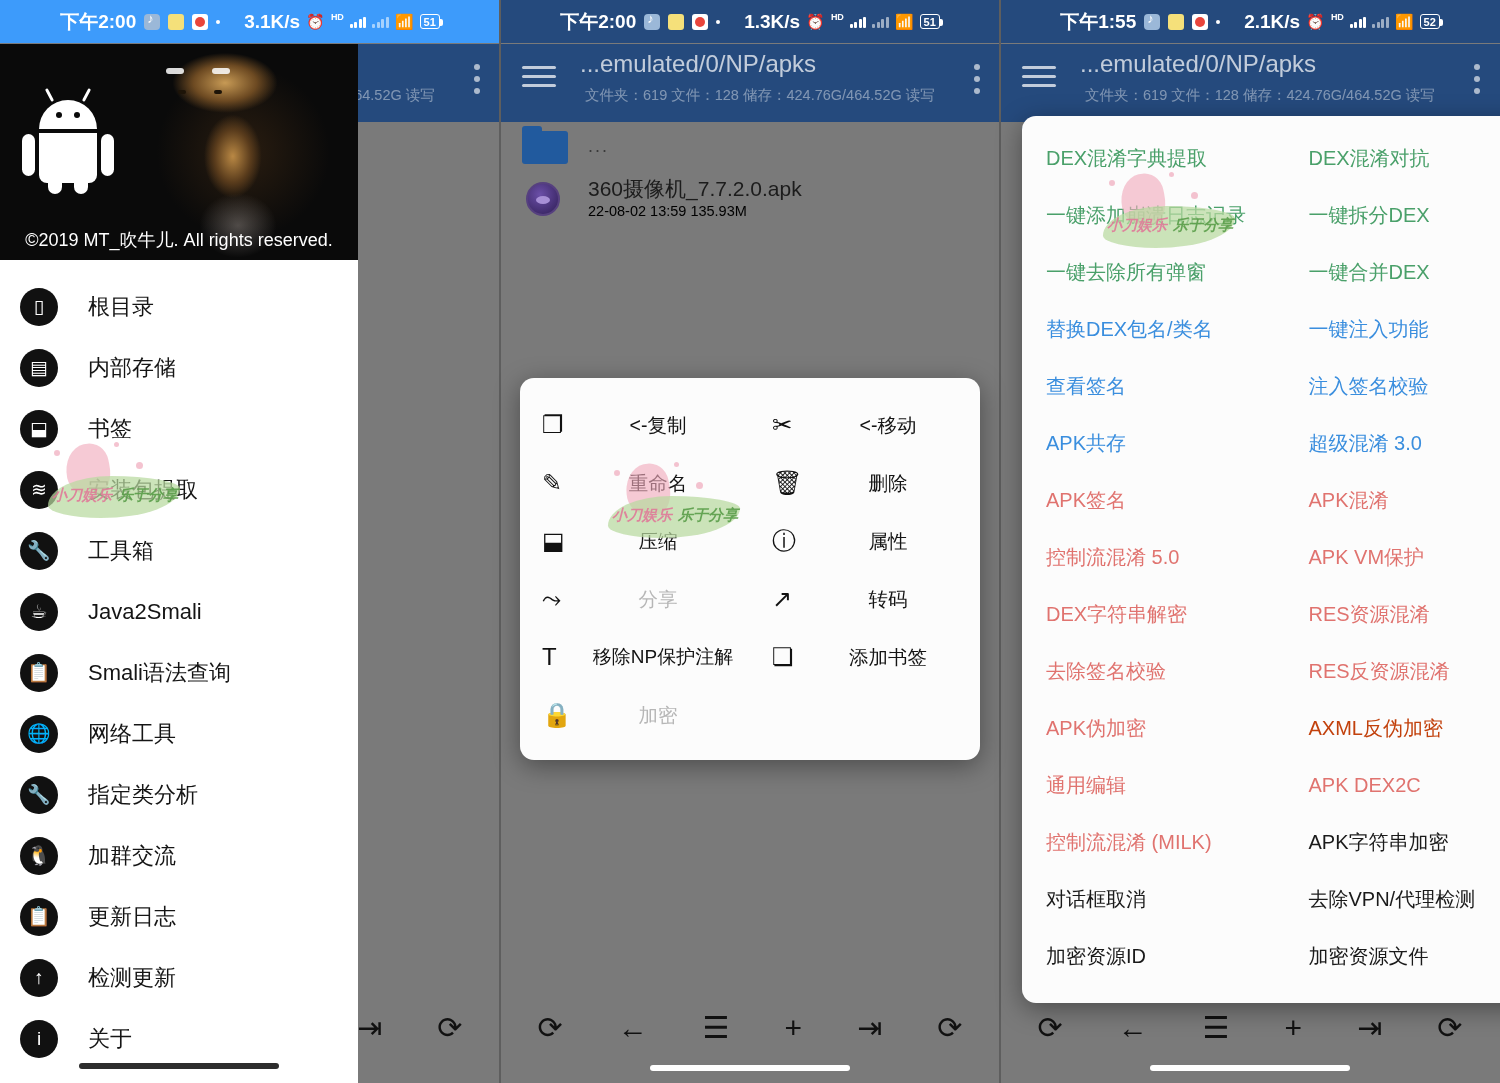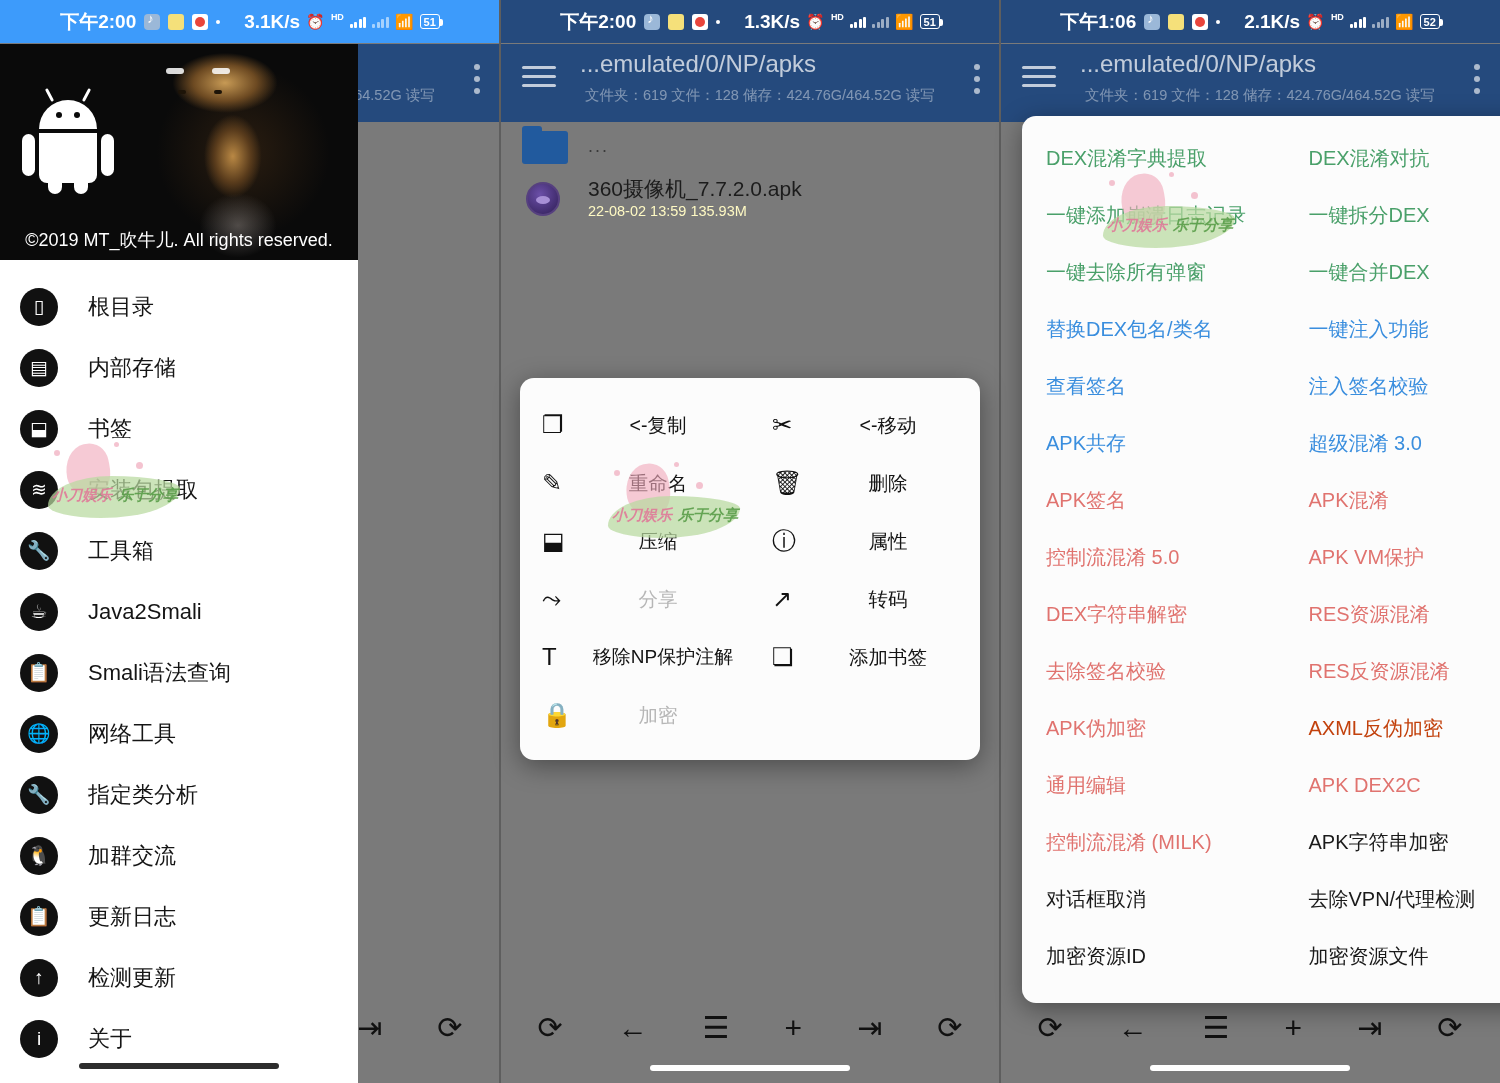--- a/index.html
+++ b/index.html
@@ -59,21 +59,21 @@
   .frow { display:flex; align-items:center; height:51px; padding-left:22px; }
   .fic { width:46px; height:34px; flex:none; margin-right:20px; position:relative; }
   .folder { width:46px; height:33px; background:#215a9e; border-radius:3px; position:relative; }
   .folder:before { content:""; position:absolute; left:0; top:-5px; width:20px; height:7px;
      background:#215a9e; border-radius:3px 3px 0 0; }
   .apkic { width:34px; height:34px; border-radius:50%; background:radial-gradient(circle at 40% 35%,#6b4fa8,#2f1d55);
      border:2px solid #56407f; margin-left:4px; }
   .apkic:after{content:"";display:block;width:14px;height:8px;margin:12px auto;border-radius:50%;
      background:#a78fd6;}
   .fname { font-size:21px; color:#1c1c1c; line-height:1.05; }
-  .fmeta { font-size:14.5px; color:#fef9c3; margin-top:3px; }
+  .fmeta { font-size:14.5px; color:#000000; margin-top:3px; }
   .frow.ell .fname { color:#3a3a3a; letter-spacing:2px; font-size:18px; }
 
   
   .bottombar { position:absolute; left:0; bottom:0; width:100%; height:83px; }
   .tools { display:flex; align-items:center; justify-content:space-around;
      height:55px; padding:0 10px; }
   .tools span { font-size:30px; color:#111; line-height:1; cursor:pointer; }
   .gesture { position:absolute; bottom:12px; left:50%; transform:translateX(-50%);
      width:200px; height:6px; border-radius:3px; background:#fff; }
 
@@ -517,21 +517,21 @@
           <span>⇥</span>
           <span>⟳</span>
         </div>
       <div class="gesture"></div>
     </div>
   </div>
 
   <div class="panel" id="panel3">
 
     <div class="statusbar sb-navy">
-      <span class="sb-time">下午1:06</span>
+      <span class="sb-time">下午1:55</span>
       <span class="sb-ic tiktok"></span>
       <span class="sb-ic yellow"></span>
       <span class="sb-ic rec"></span>
       <span class="sb-dot"></span>
       <span class="sb-right">
         <span class="sb-speed">2.1K/s</span>
         <span class="glyph">⏰</span>
         <span class="hd">HD</span>
         <span class="sig">
             <i></i>

